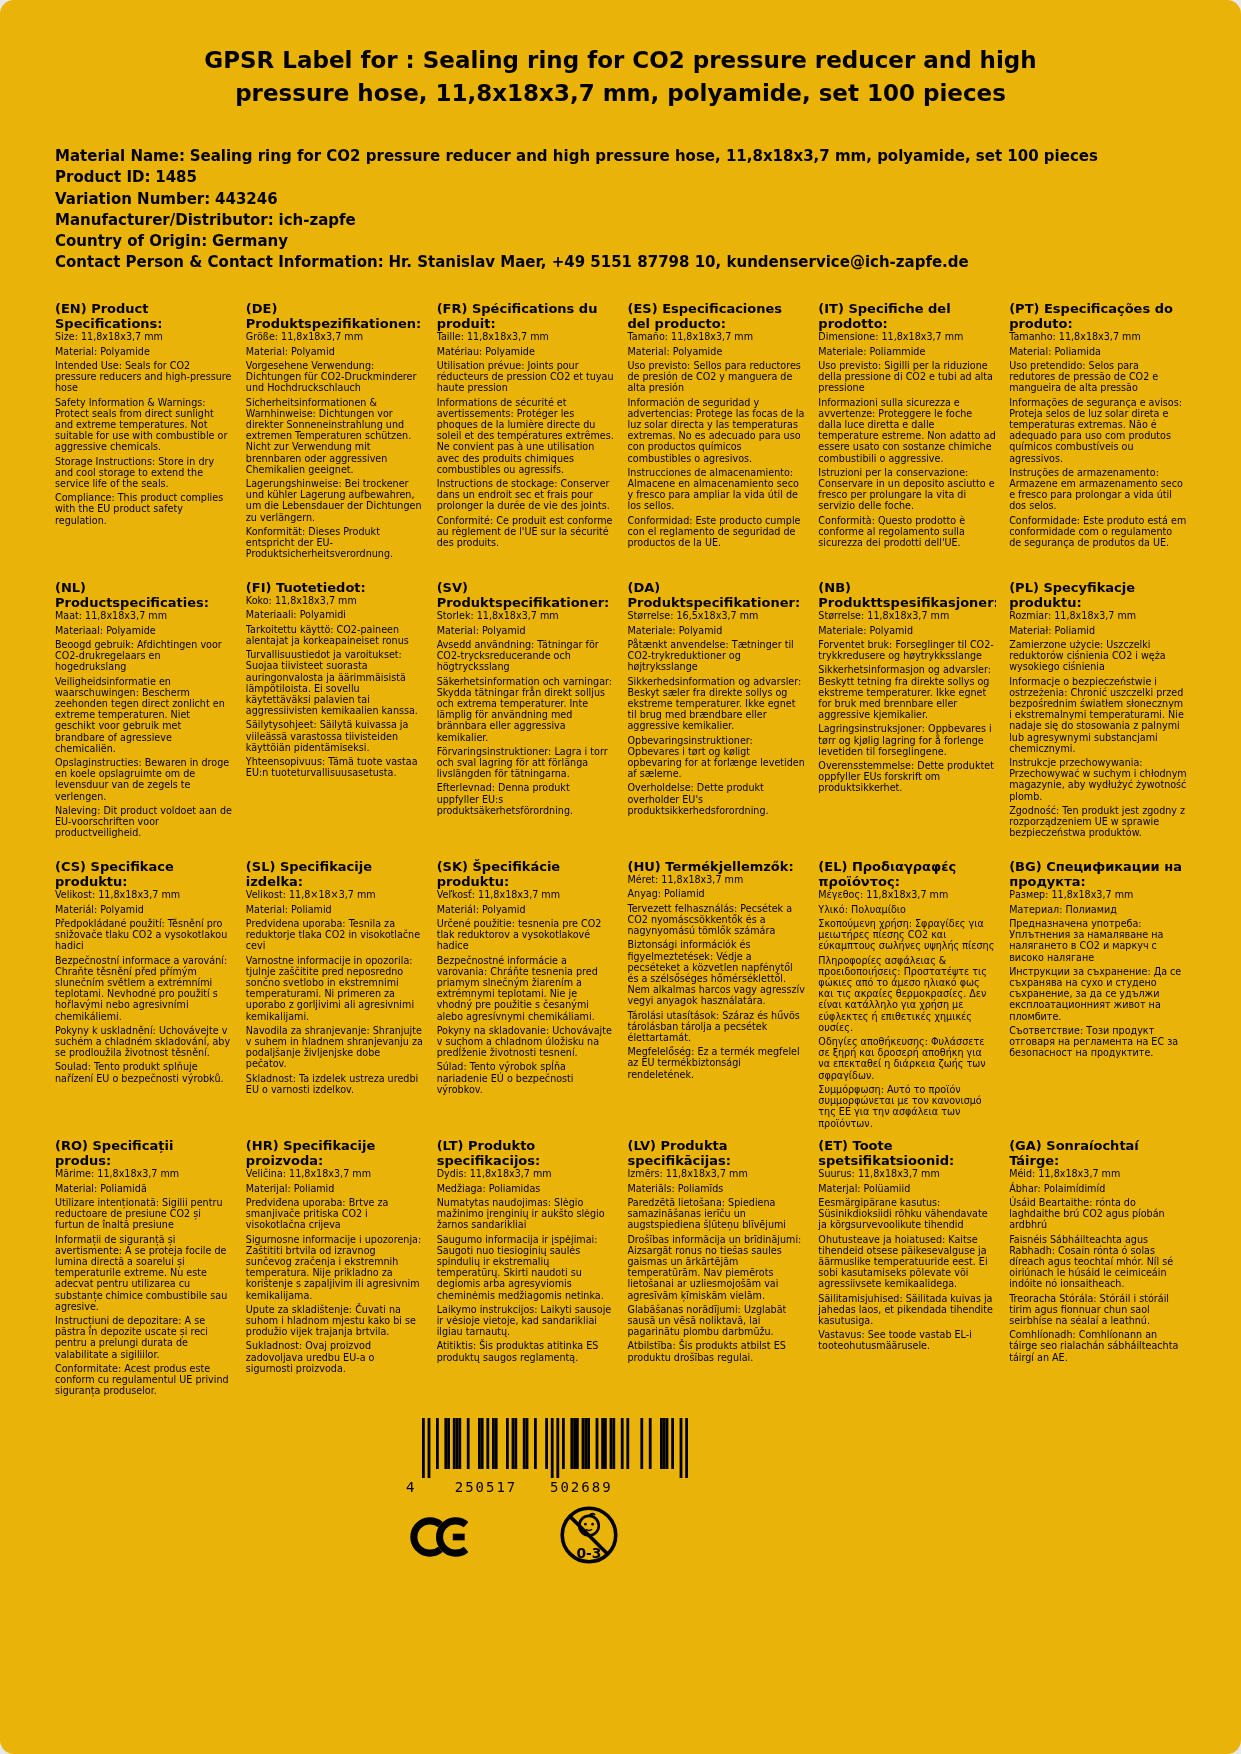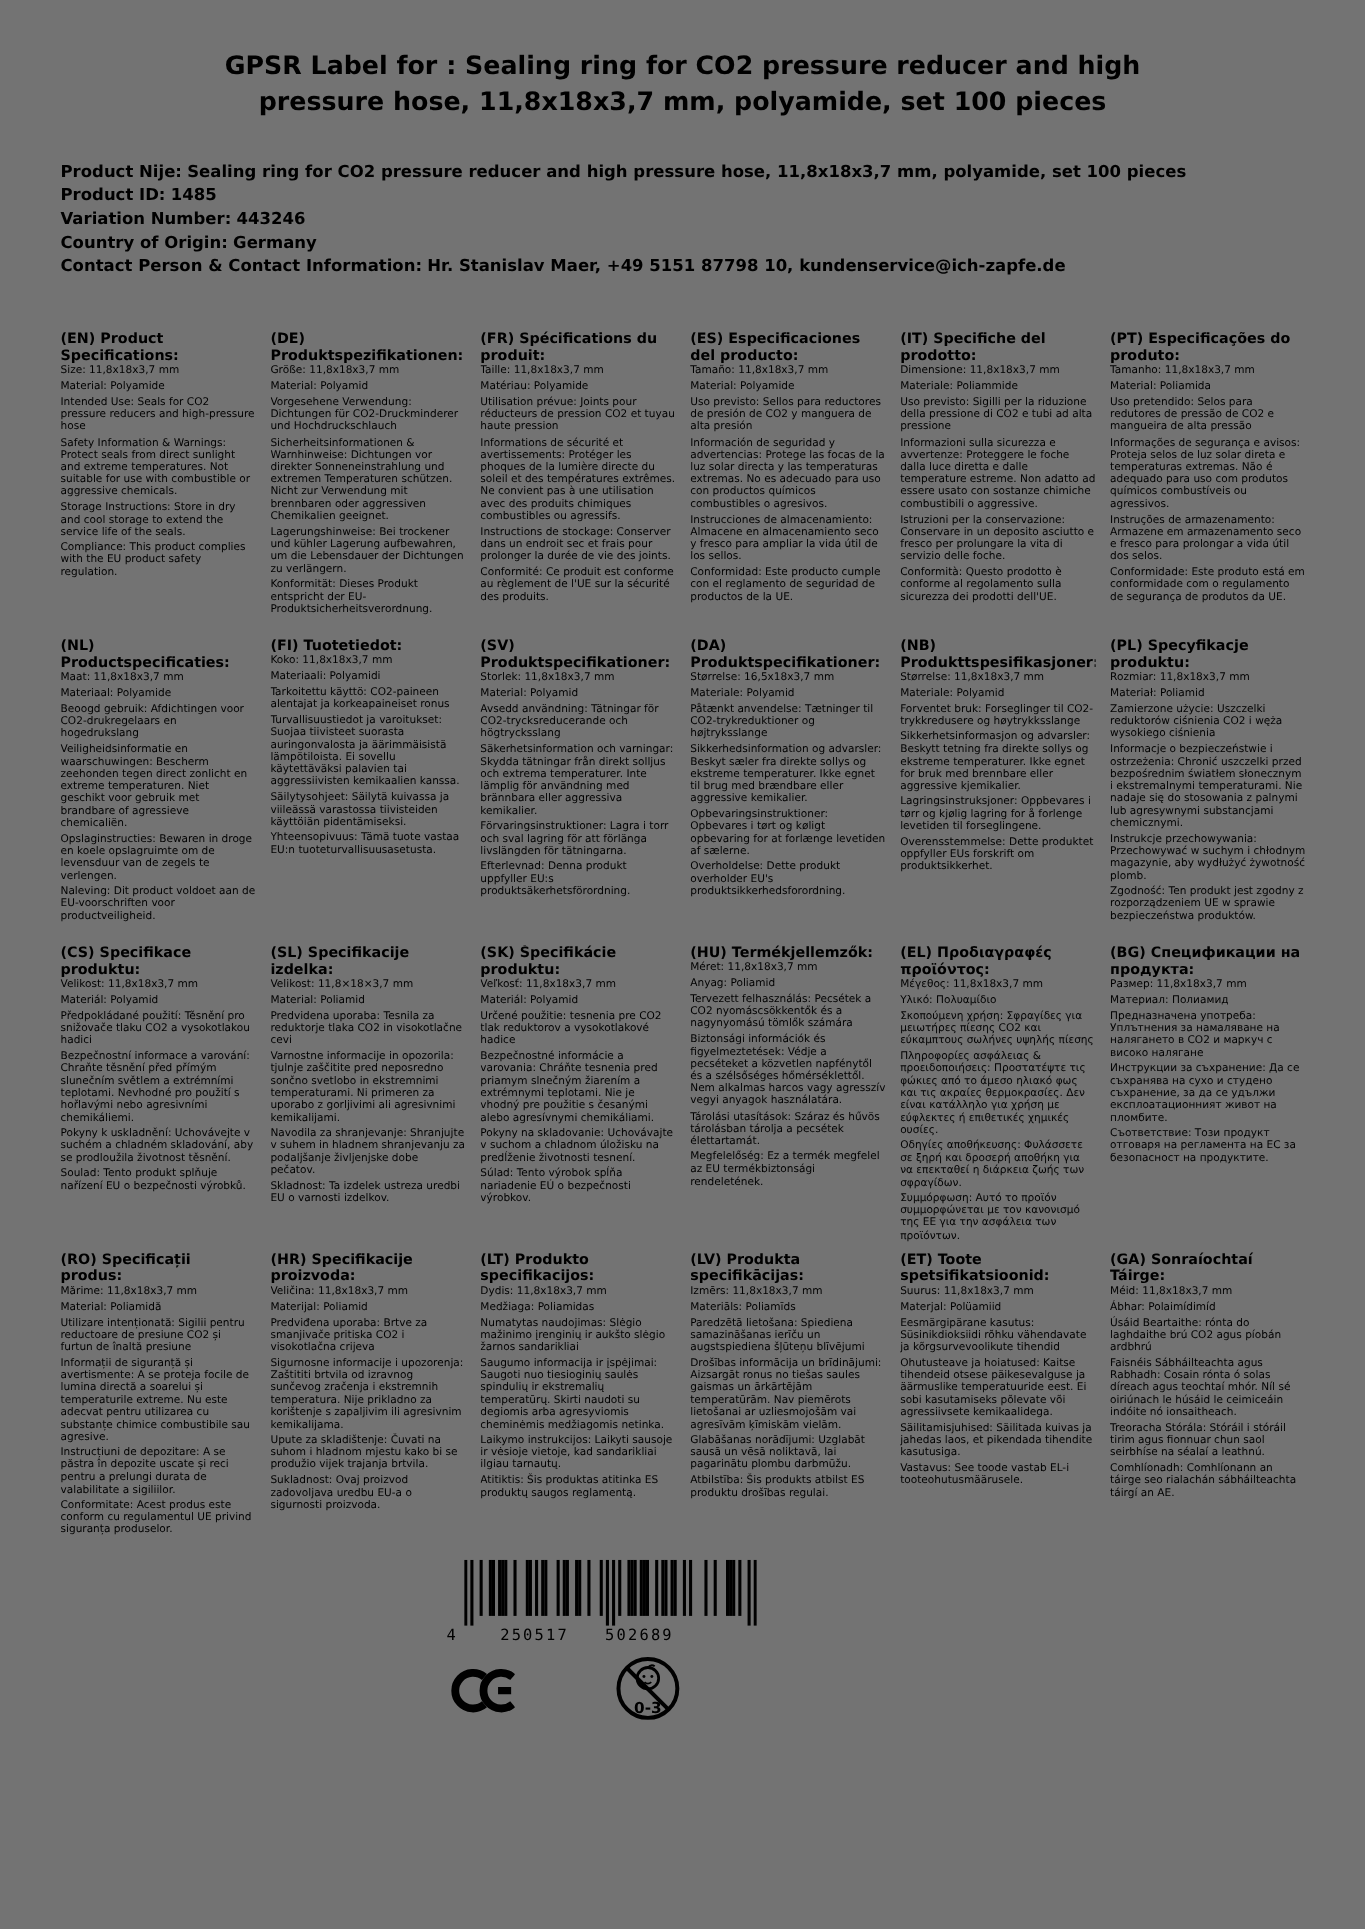--- a/index.html
+++ b/index.html
@@ -1,17 +1,17 @@
 <!DOCTYPE html>
 <html><head>
 <meta charset="utf-8">
 <style>
   html,body{margin:0;padding:0;background:#e8e8e8;}
-  .page{position:relative;width:1241px;height:1754px;background:#737373;margin:0 auto;
-        font-family:"DejaVu Sans",sans-serif;color:#000;overflow:hidden;}
+  .page{position:relative;width:1241px;height:1754px;background:#eab308;margin:0 auto;
+        font-family:"DejaVu Sans",sans-serif;color:#000;overflow:hidden;border-radius:14px;}
   .doc-title{position:absolute;top:44px;left:50%;transform:translateX(-50%);width:920px;
         text-align:center;font-weight:bold;font-size:23px;line-height:1.45;}
   .info{position:absolute;top:146px;left:55px;right:60px;font-size:15px;line-height:1.42;}
   .info-row{white-space:nowrap;}
   .info-row .lbl{font-weight:bold;}
   .info-row .val{font-weight:bold;}
   .spec-grid{position:absolute;top:301px;left:55px;width:1132px;display:grid;
         grid-template-columns:repeat(6,1fr);column-gap:13px;grid-auto-rows:279px;}
   .block{font-size:9.6px;line-height:1.17;overflow:hidden;}
   .block .bh{font-weight:bold;font-size:13px;}
@@ -29,30 +29,34 @@
 </style>
 </head>
 <body>
 
 <div class="page">
 
   <div class="doc-title">GPSR Label for : Sealing ring for CO2 pressure reducer and high pressure hose, 11,8x18x3,7 mm, polyamide, set 100 pieces</div>
 
   <div class="info">
     <div class="info-row">
-      <span class="lbl">Product Nije:</span>
+      <span class="lbl">Material Name:</span>
       <span class="val">Sealing ring for CO2 pressure reducer and high pressure hose, 11,8x18x3,7 mm, polyamide, set 100 pieces</span>
     </div>
     <div class="info-row">
       <span class="lbl">Product ID:</span>
       <span class="val">1485</span>
     </div>
     <div class="info-row">
       <span class="lbl">Variation Number:</span>
       <span class="val">443246</span>
+    </div>
+    <div class="info-row">
+      <span class="lbl">Manufacturer/Distributor:</span>
+      <span class="val">ich-zapfe</span>
     </div>
     <div class="info-row">
       <span class="lbl">Country of Origin:</span>
       <span class="val">Germany</span>
     </div>
     <div class="info-row">
       <span class="lbl">Contact Person &amp; Contact Information:</span>
       <span class="val">Hr. Stanislav Maer, +49 5151 87798 10, kundenservice@ich-zapfe.de</span>
     </div>
   </div>

